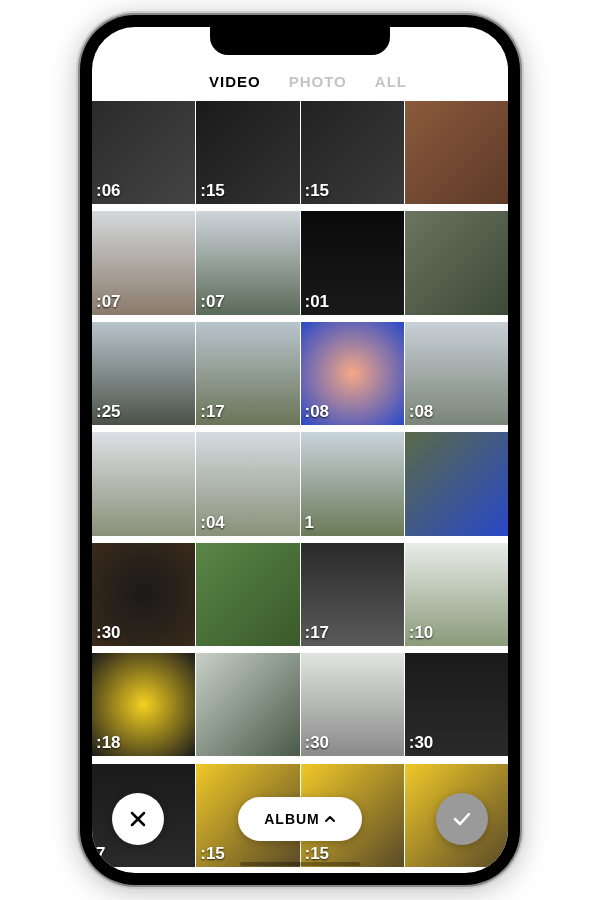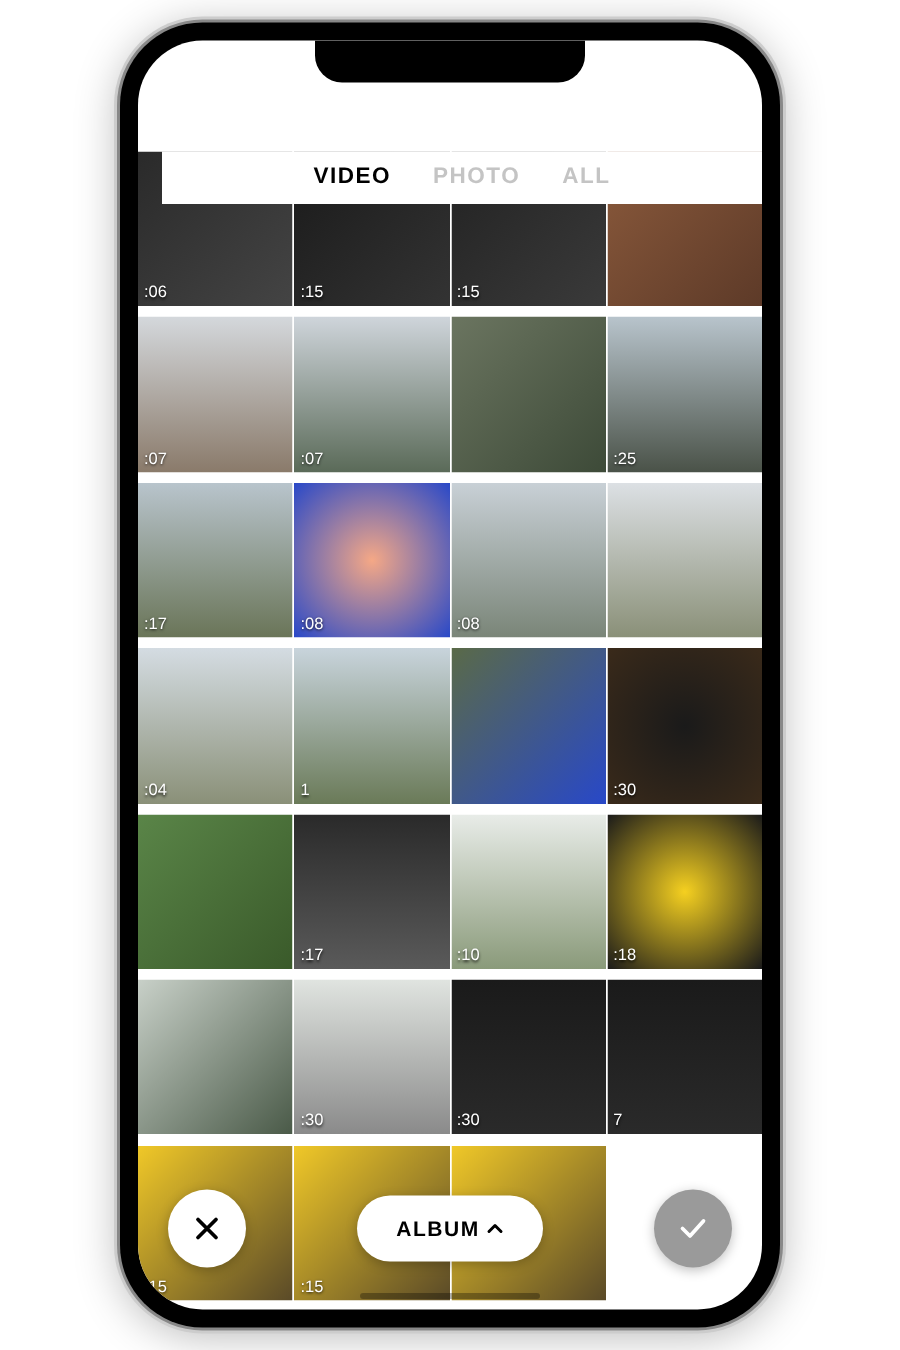--- a/index.html
+++ b/index.html
@@ -47,21 +47,20 @@
       right: 0;
       display: flex;
       justify-content: center;
       gap: 28px;
       font-size: 15px;
       font-weight: 700;
       letter-spacing: 1px;
       z-index: 50;
       background: #fff;
       padding: 8px 0 10px;
-      margin-top: 36px;
     }
     .tab { color: #c4c4c4; cursor: pointer; }
     .tab.active { color: #000; }
     .grid {
       position: absolute;
       top: 74px;
       left: 0;
       right: 0;
       bottom: 0;
       display: grid;
@@ -78,22 +77,22 @@
     .thumb-img {
       width: 100%;
       height: 100%;
       display: block;
     }
     .duration {
       position: absolute;
       bottom: 3px;
       left: 4px;
       color: #fff;
-      font-size: 11px;
-      font-weight: 400;
+      font-size: 17px;
+      font-weight: 700;
       text-shadow: 0 1px 2px rgba(0,0,0,0.8);
     }
     .bottom-bar {
       position: absolute;
       bottom: 28px;
       left: 0;
       right: 0;
       display: flex;
       justify-content: space-between;
       align-items: center;
@@ -168,20 +167,24 @@
         </div>
         <div class="thumb">
           <div class="thumb-img" style="background: linear-gradient(rgb(212, 216, 220), rgb(138, 122, 106));"></div>
           <span class="duration">:07</span>
         </div>
         <div class="thumb">
           <div class="thumb-img" style="background: linear-gradient(rgb(207, 213, 219), rgb(90, 106, 88));"></div>
           <span class="duration">:07</span>
         </div>
         <div class="thumb">
+          <div class="thumb-img" style="background: linear-gradient(rgb(10, 10, 10), rgb(26, 26, 26));"></div>
+          <span class="duration">:01</span>
+        </div>
+        <div class="thumb">
           <div class="thumb-img" style="background: linear-gradient(135deg, rgb(107, 117, 96), rgb(61, 74, 56));"></div>
         </div>
         <div class="thumb">
           <div class="thumb-img" style="background: linear-gradient(rgb(184, 196, 204), rgb(74, 82, 72));"></div>
           <span class="duration">:25</span>
         </div>
         <div class="thumb">
           <div class="thumb-img" style="background: linear-gradient(rgb(184, 196, 204), rgb(106, 117, 88));"></div>
           <span class="duration">:17</span>
         </div>

